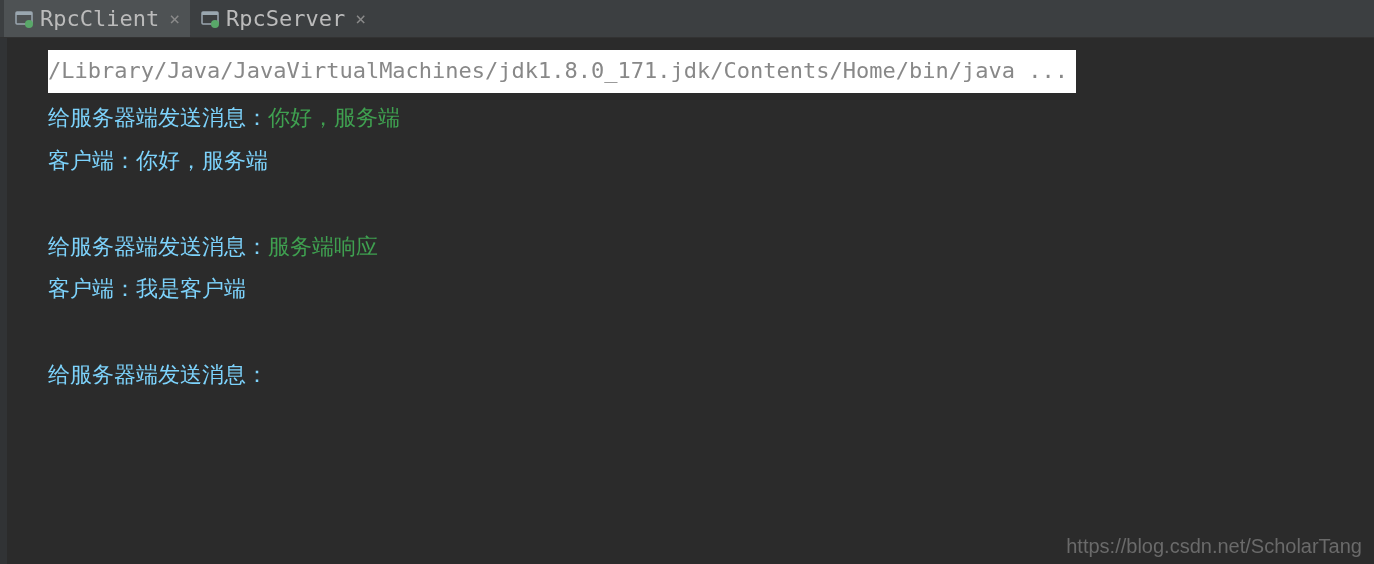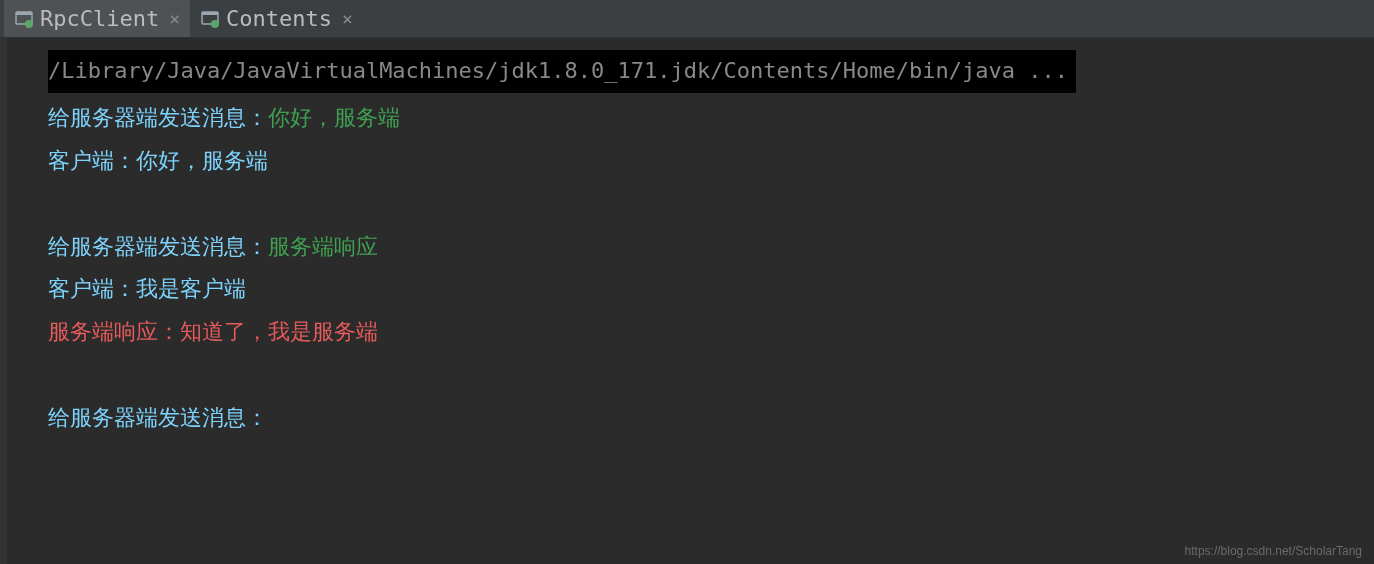--- a/index.html
+++ b/index.html
@@ -63,21 +63,21 @@
       background-color: #313335;
       border-right: 1px solid #2b2b2b;
     }
     .console {
       flex: 1;
       padding: 12px 0 0 40px;
       line-height: 1.95;
       font-family: "Menlo", "Consolas", "Monaco", monospace;
     }
     .cmd-line {
-      background-color: #000000;
+      background-color: #ffffff;
       color: #888888;
       padding: 0 8px 0 0;
       display: inline-block;
       margin-bottom: 4px;
     }
     .line {
       white-space: pre;
     }
     .white {
       color: #7dd3fc;
@@ -86,21 +86,21 @@
       color: #3fa050;
     }
     .red {
       color: #e55a5a;
     }
     .watermark {
       position: absolute;
       bottom: 6px;
       right: 12px;
       color: #6a6a6a;
-      font-size: 12px;
+      font-size: 20px;
       font-family: Arial, sans-serif;
     }
   </style>
 </head>
 <body>
 
 <div class="tab-bar">
   <div class="tab active">
     <span class="run-icon-wrap">
       <svg width="20" height="20" viewBox="0 0 20 20">
@@ -113,35 +113,34 @@
     <span class="close-x">×</span>
   </div>
   <div class="tab">
     <span class="run-icon-wrap">
       <svg width="20" height="20" viewBox="0 0 20 20">
         <rect x="2" y="3" width="16" height="12" rx="1" fill="none" stroke="#9aa7b0" stroke-width="1.5"></rect>
         <rect x="2" y="3" width="16" height="3" fill="#9aa7b0"></rect>
         <circle cx="15" cy="15" r="4" fill="#59a869"></circle>
       </svg>
     </span>
-    <span class="tab-label">Contents</span>
+    <span class="tab-label">RpcServer</span>
     <span class="close-x">×</span>
   </div>
 </div>
 
 <div class="content">
   <div class="gutter"></div>
   <div class="console">
     <div class="line"><span class="cmd-line">/Library/Java/JavaVirtualMachines/jdk1.8.0_171.jdk/Contents/Home/bin/java ...</span></div>
     <div id="console-lines">
         <div class="line"><span class="white">给服务器端发送消息：</span><span class="green-italic">你好，服务端</span></div>
         <div class="line"><span class="white">客户端：你好，服务端</span></div>
         <div class="line">&nbsp;</div>
         <div class="line"><span class="white">给服务器端发送消息：</span><span class="green-italic">服务端响应</span></div>
         <div class="line"><span class="white">客户端：我是客户端</span></div>
-        <div class="line"><span class="red">服务端响应：知道了，我是服务端</span></div>
         <div class="line">&nbsp;</div>
         <div class="line"><span class="white">给服务器端发送消息：</span></div>
       </div>
   </div>
 </div>
 
 <div class="watermark">https://blog.csdn.net/ScholarTang</div>
 
 </body></html>

